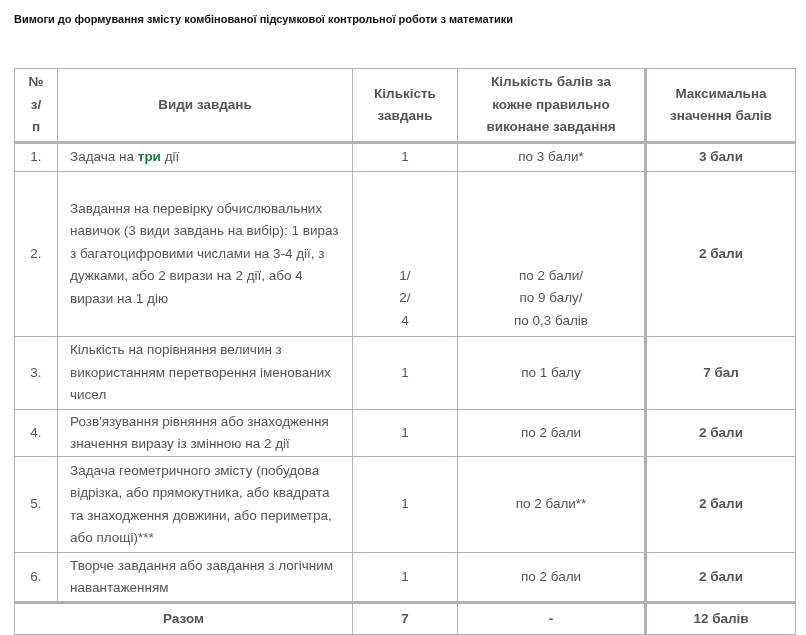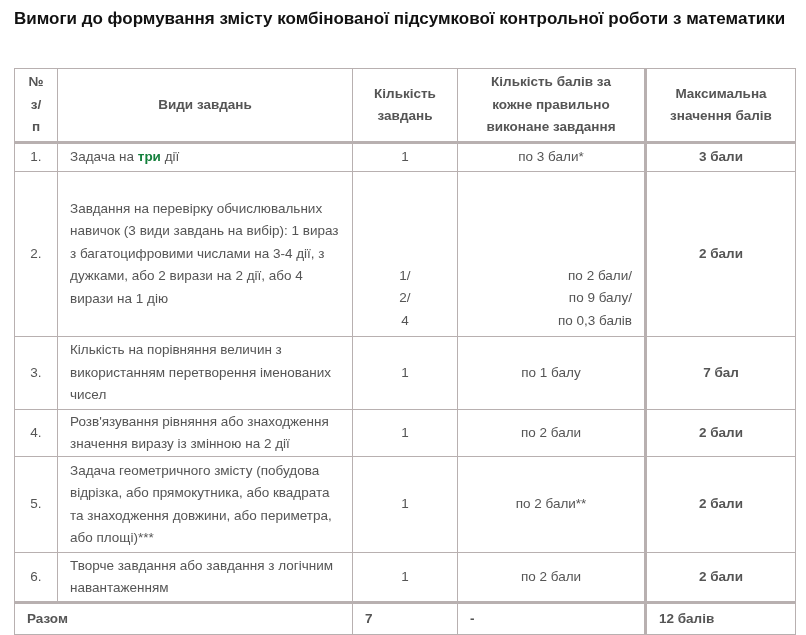--- a/index.html
+++ b/index.html
@@ -1,38 +1,38 @@
 <!DOCTYPE html>
 <html><head>
 <meta charset="utf-8">
 <style>
   html, body { margin: 0; padding: 0; background: #ffffff; }
   body { width: 806px; height: 635px; overflow: hidden; position: relative; font-family: "Liberation Sans", sans-serif; }
   .title {
     position: absolute; left: 14px; top: 7px; width: 780px;
-    font-size: 17px; font-weight: bold; color: #111111; line-height: 24px;
+    font-size: 11px; font-weight: bold; color: #111111; line-height: 24px;
     margin: 0;
   }
   table.req {
     position: absolute; left: 14px; top: 68px;
     width: 781px; border-collapse: collapse; table-layout: fixed;
     font-size: 13.5px; color: #555555;
   }
   table.req td, table.req th {
     border: 1px solid #b8b0b0; padding: 0 12px; line-height: 22.5px;
     vertical-align: middle;
   }
   table.req th { font-weight: bold; color: #555555; text-align: center; height: 72px; }
   table.req thead tr { border-bottom: 3px solid #b8b0b0; }
   table.req th.c-no { padding: 0; }
   .center { text-align: center; }
   td.col-no { text-align: center; padding: 0; }
   td.col-max { border-left: 3px solid #b8b0b0 !important; font-weight: bold; }
   th.col-max { border-left: 3px solid #b8b0b0 !important; }
-  tr.total td { font-weight: bold; text-align: left; border-top: 3px solid #b8b0b0; height: 30px; }
+  tr.total td { font-weight: bold; text-align: center; border-top: 3px solid #b8b0b0; height: 30px; }
   .stack span { display: block; }
   b.em { font-weight: bold; color: #15803d; }
 </style>
 </head>
 <body>
 
 <h1 class="title">Вимоги до формування змісту комбінованої  підсумкової контрольної роботи з математики</h1>
 
 <table class="req">
   <colgroup>
@@ -70,21 +70,21 @@
     <tr style="height:165px">
       <td class="col-no">2.</td>
       <td>Завдання на перевірку обчислювальних навичок (3 види завдань на вибір): 1 вираз з багатоцифровими числами на 3-4 дії, з дужками, або 2 вирази на 2 дії, або 4 вирази на 1 дію</td>
       <td class="center" style="vertical-align:bottom; padding-bottom:4px;">
         <div class="stack">
           <span>1/</span>
           <span>2/</span>
           <span>4</span>
         </div>
       </td>
-      <td class="center" style="vertical-align:bottom; padding-bottom:4px;text-align:right;">
+      <td class="center" style="vertical-align:bottom; padding-bottom:4px;">
         <div class="stack">
           <span>по 2 бали/</span>
           <span>по 9 балу/</span>
           <span>по 0,3 балів</span>
         </div>
       </td>
       <td class="center col-max">2 бали</td>
     </tr>
 
     <tr style="height:73px">

